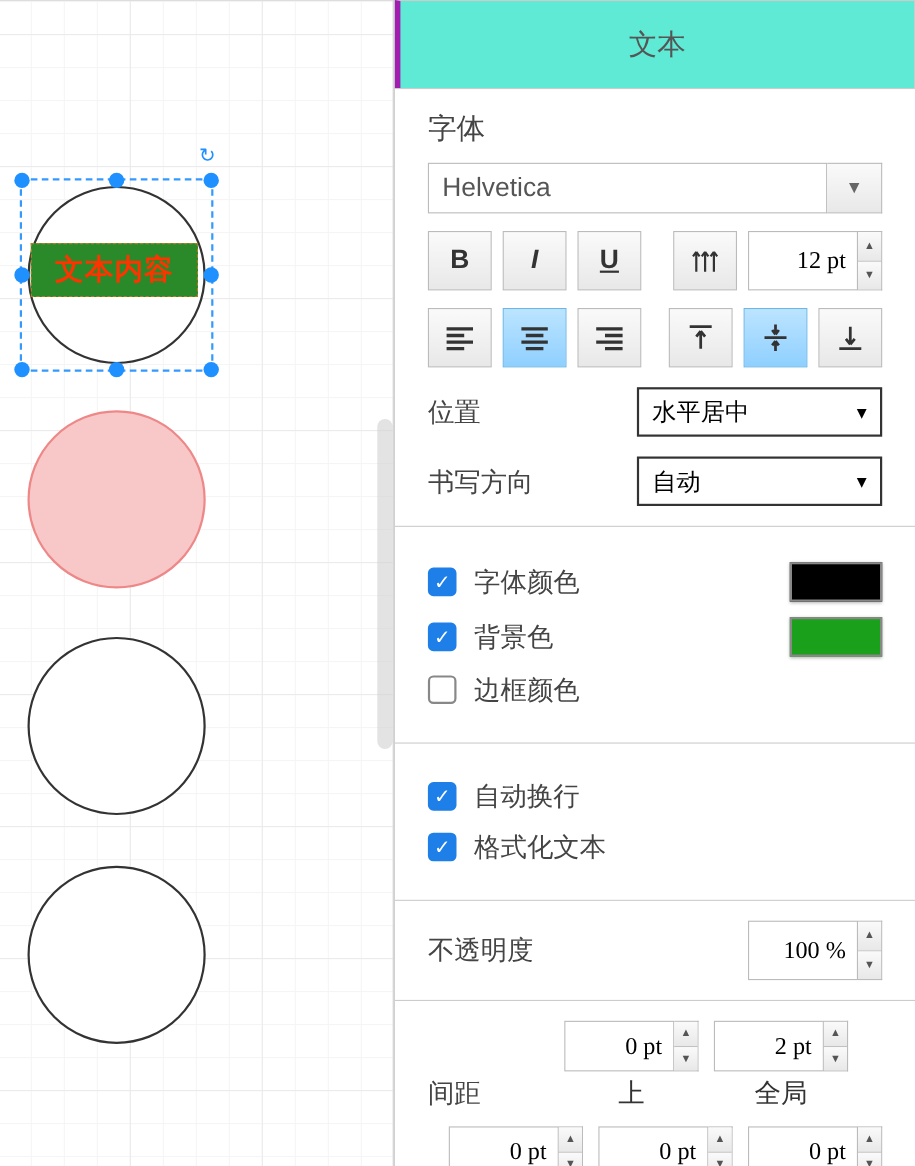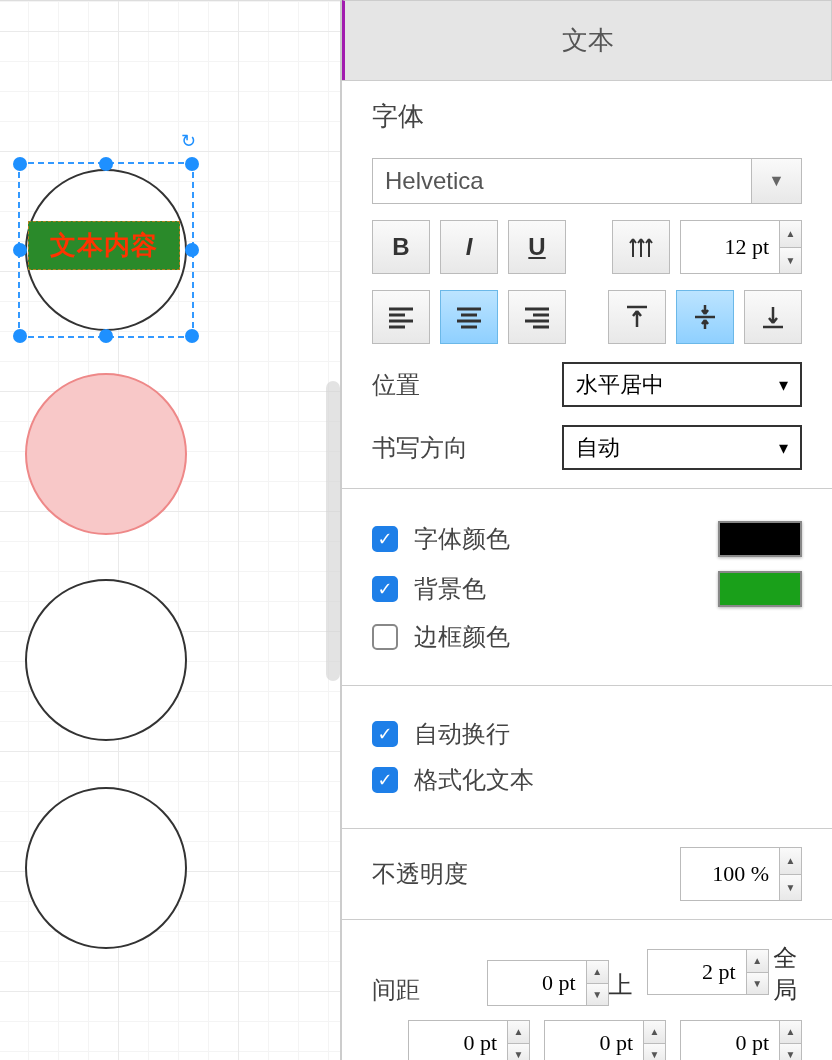--- a/index.html
+++ b/index.html
@@ -105,37 +105,37 @@
   padding: 22px 0;
   text-align: center;
   font-size: 26px;
   color: #555;
   background: linear-gradient(#fefefe,#ededed);
   border: 1px solid #ccc;
   border-bottom: none;
   cursor: pointer;
 }
 .tab.active {
-  background: #e5e5e5;
+  background: #5eead4;
   border-top: 1px solid #ccc;
-  border-left: 3px solid #a21caf;
+  border-left: 5px solid #a21caf;
   border-right: 1px solid #ccc;
 }
 .section {
   padding: 18px 30px;
   border-bottom: 1px solid #ccc;
 }
 .label {
   font-size: 26px;
   color: #444;
 }
 .label-sm { font-size: 24px; color:#444; }
 
 .font-select {
-  margin-top: 24px;
+  margin-top: 14px;
   display: flex;
 }
 .font-select .combo {
   flex: 1;
   height: 46px;
   border: 1px solid #bbb;
   background: #fff;
   padding: 0 12px;
   font-size: 24px;
   color: #555;
@@ -190,21 +190,21 @@
 .chk.off { background:#fff; border-color:#888; }
 .swatch {
   margin-left:auto;
   width:84px; height:36px; border:2px solid #888;
   box-shadow:0 1px 3px rgba(0,0,0,.3);
 }
 .sp-cell { display:flex; align-items:center; }
 .sp-cell .num-input { width:100px; height:46px; }
 .sp-cell .spinner { height:46px; }
 .sp-lbl { text-align:center; font-size:24px; color:#333; margin-top:4px; }
-.sp-col { display:flex; flex-direction:row; align-items:center; }
+.sp-col { display:flex; flex-direction:column; align-items:center; }
 </style>
 </head>
 <body>
 
 <div class="canvas">
   <div class="shape-circle c1"></div>
   <div class="shape-circle c2"></div>
   <div class="shape-circle c3"></div>
   <div class="shape-circle c4"></div>
 

